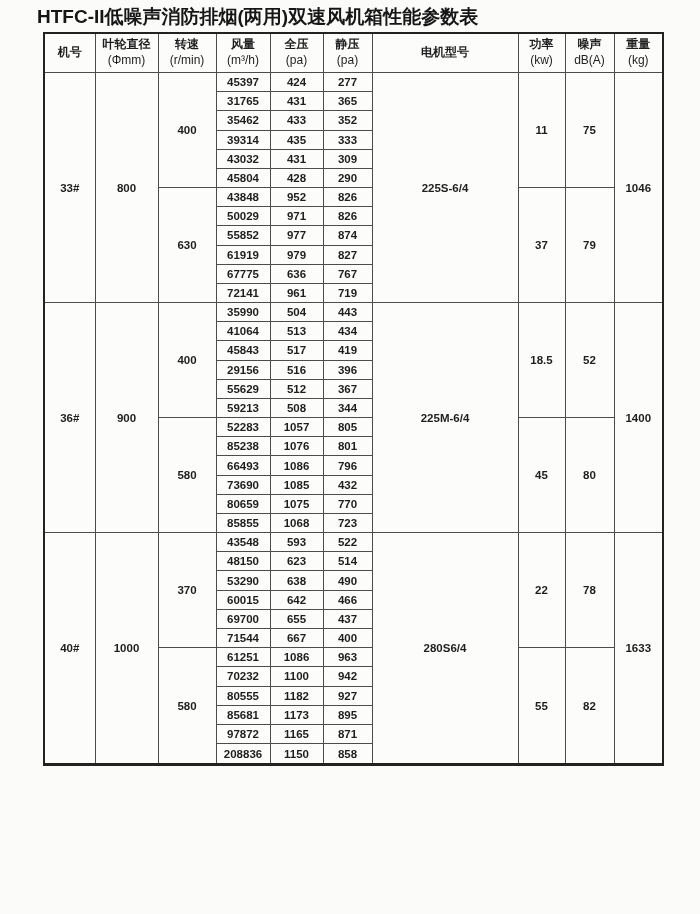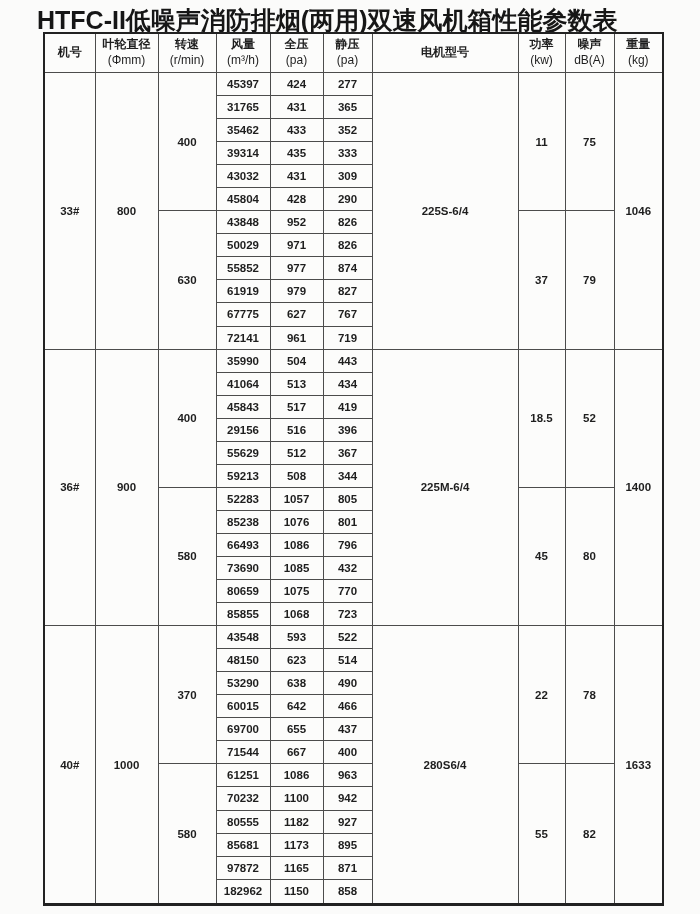--- a/index.html
+++ b/index.html
@@ -10,32 +10,32 @@
     background: #fbfbfa;
     font-family: "Liberation Sans", "DejaVu Sans", sans-serif;
     color: #1c1c1c;
     overflow: hidden;
     position: relative;
   }
   .page-title {
     position: absolute;
     left: 37px;
     top: 4px;
-    font-size: 25px;
+    font-size: 19px;
     font-weight: bold;
     letter-spacing: 0px;
     white-space: nowrap;
     color: #161616;
   }
   table.perf {
     position: absolute;
     left: 43px;
     top: 32px;
     width: 619px;
-    height: 874px;
+    height: 734px;
     border-collapse: collapse;
     table-layout: fixed;
     background: #fcfcfb;
     border: 2px solid #222222;
     border-bottom-width: 3px;
   }
   table.perf th, table.perf td {
     border: 1px solid #4c4c4c;
     text-align: center;
     vertical-align: middle;
@@ -142,21 +142,21 @@
         <td>977</td>
         <td>874</td>
       </tr>
       <tr>
         <td>61919</td>
         <td>979</td>
         <td>827</td>
       </tr>
       <tr>
         <td>67775</td>
-        <td>627</td>
+        <td>636</td>
         <td>767</td>
       </tr>
       <tr>
         <td>72141</td>
         <td>961</td>
         <td>719</td>
       </tr>
       <tr>
         <td rowspan="12">36#</td>
         <td rowspan="12">900</td>
@@ -286,18 +286,18 @@
         <td>85681</td>
         <td>1173</td>
         <td>895</td>
       </tr>
       <tr>
         <td>97872</td>
         <td>1165</td>
         <td>871</td>
       </tr>
       <tr>
-        <td>182962</td>
+        <td>208836</td>
         <td>1150</td>
         <td>858</td>
       </tr>
     </tbody>
 </table>
 
 </body></html>

